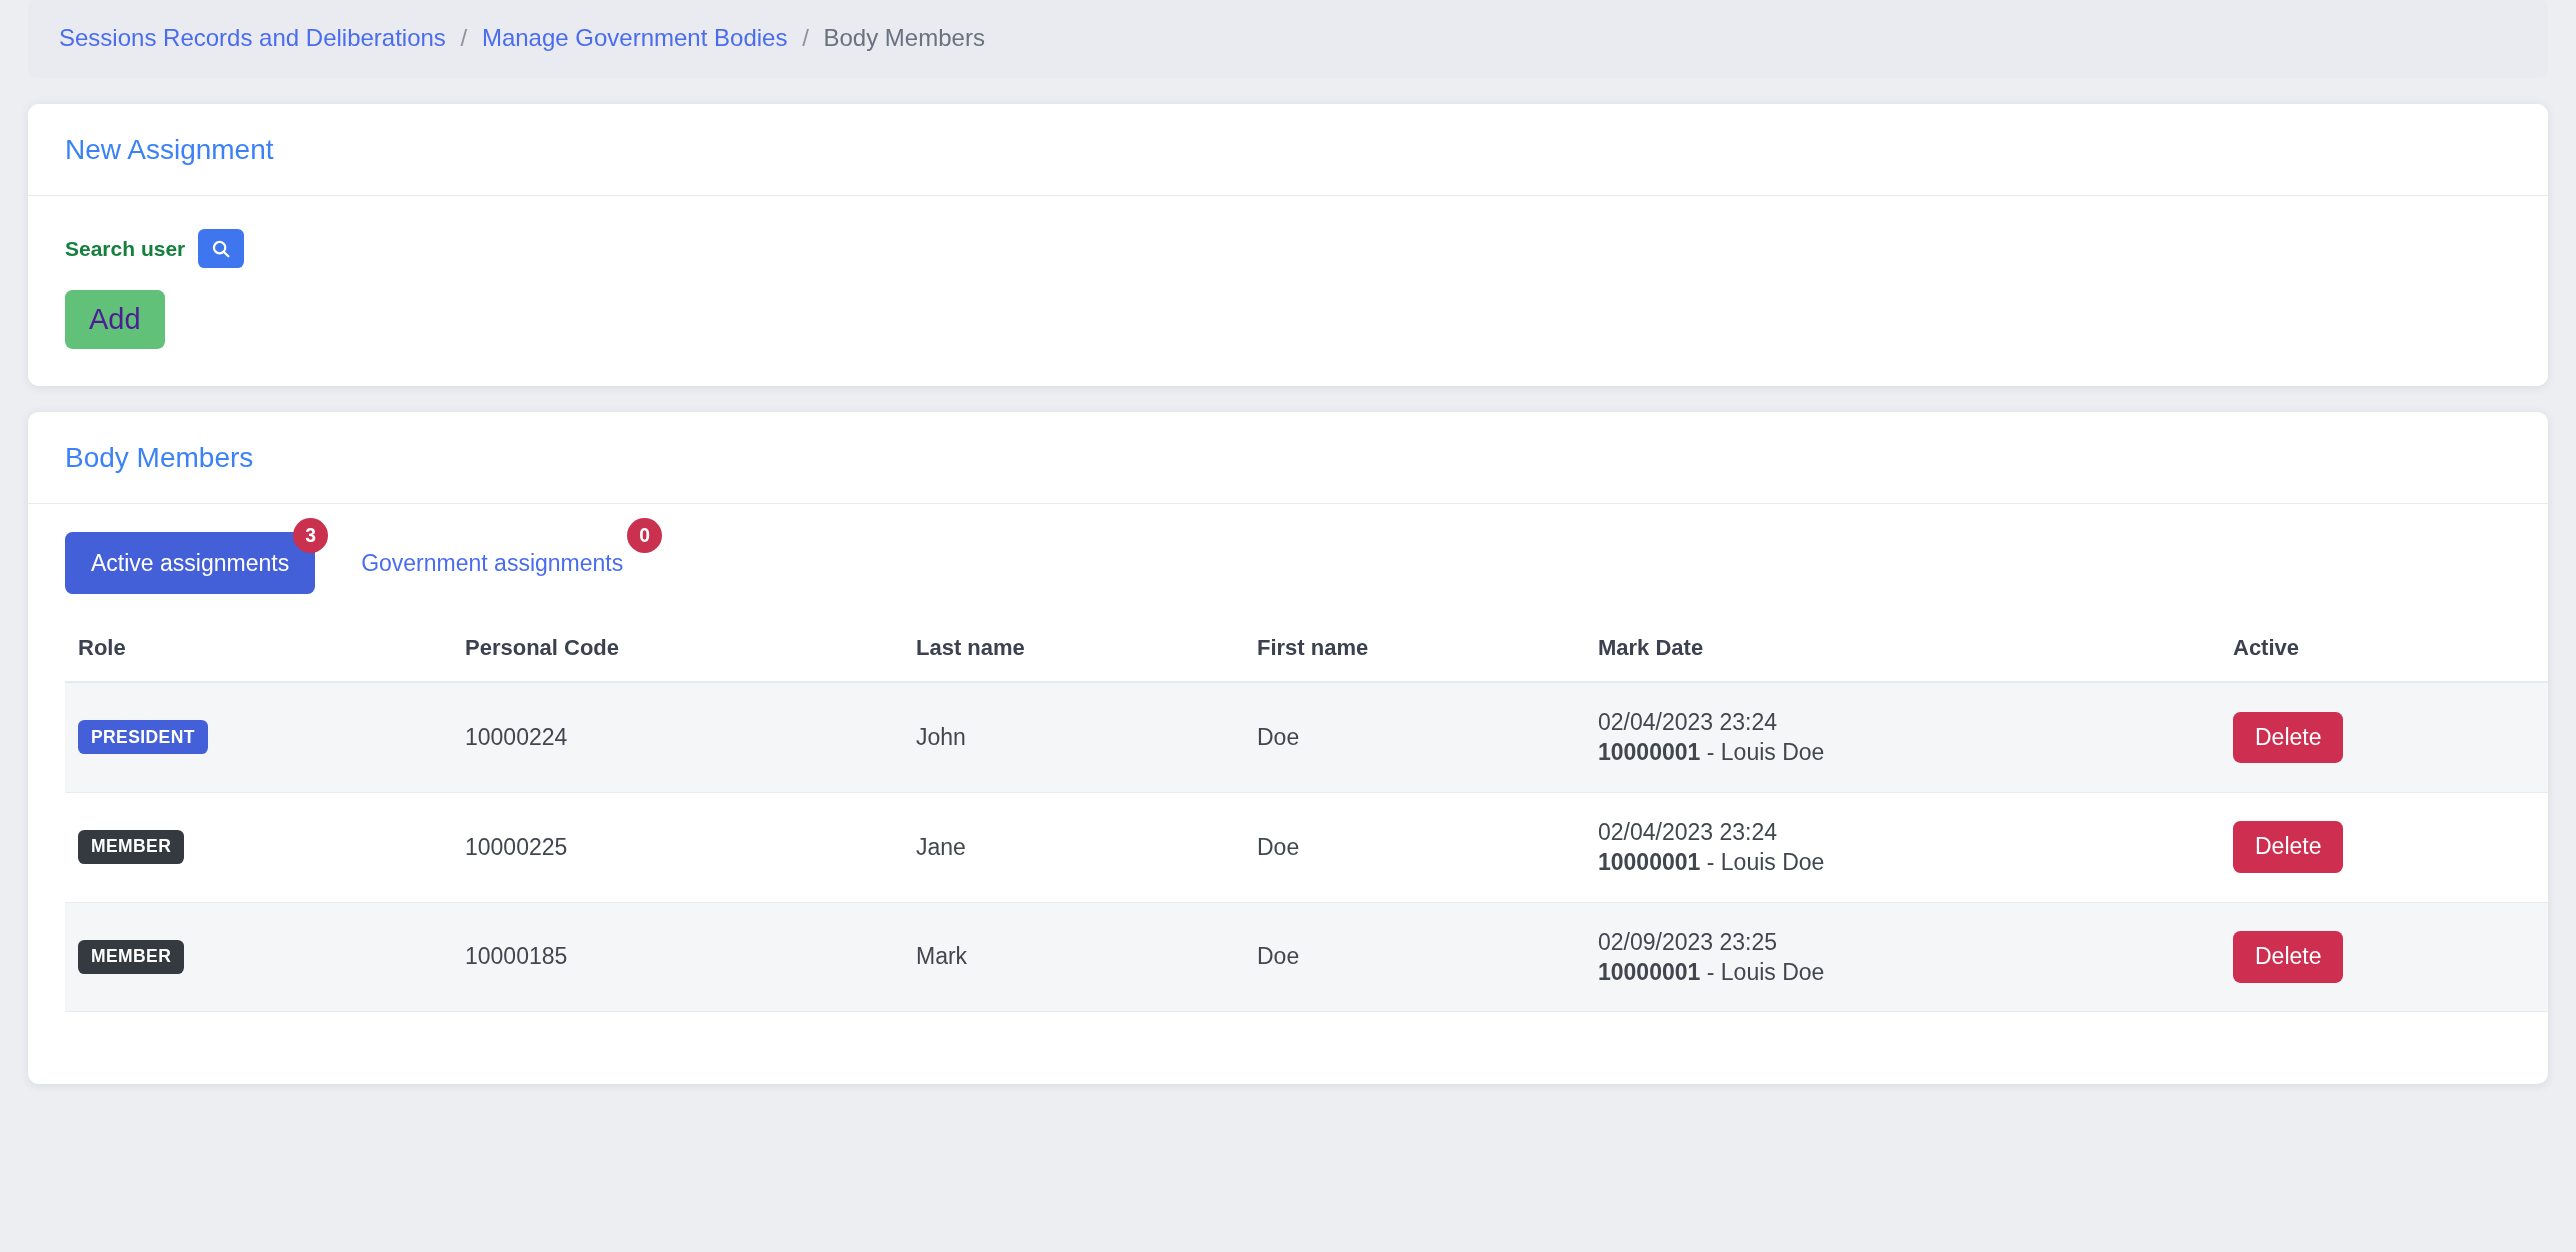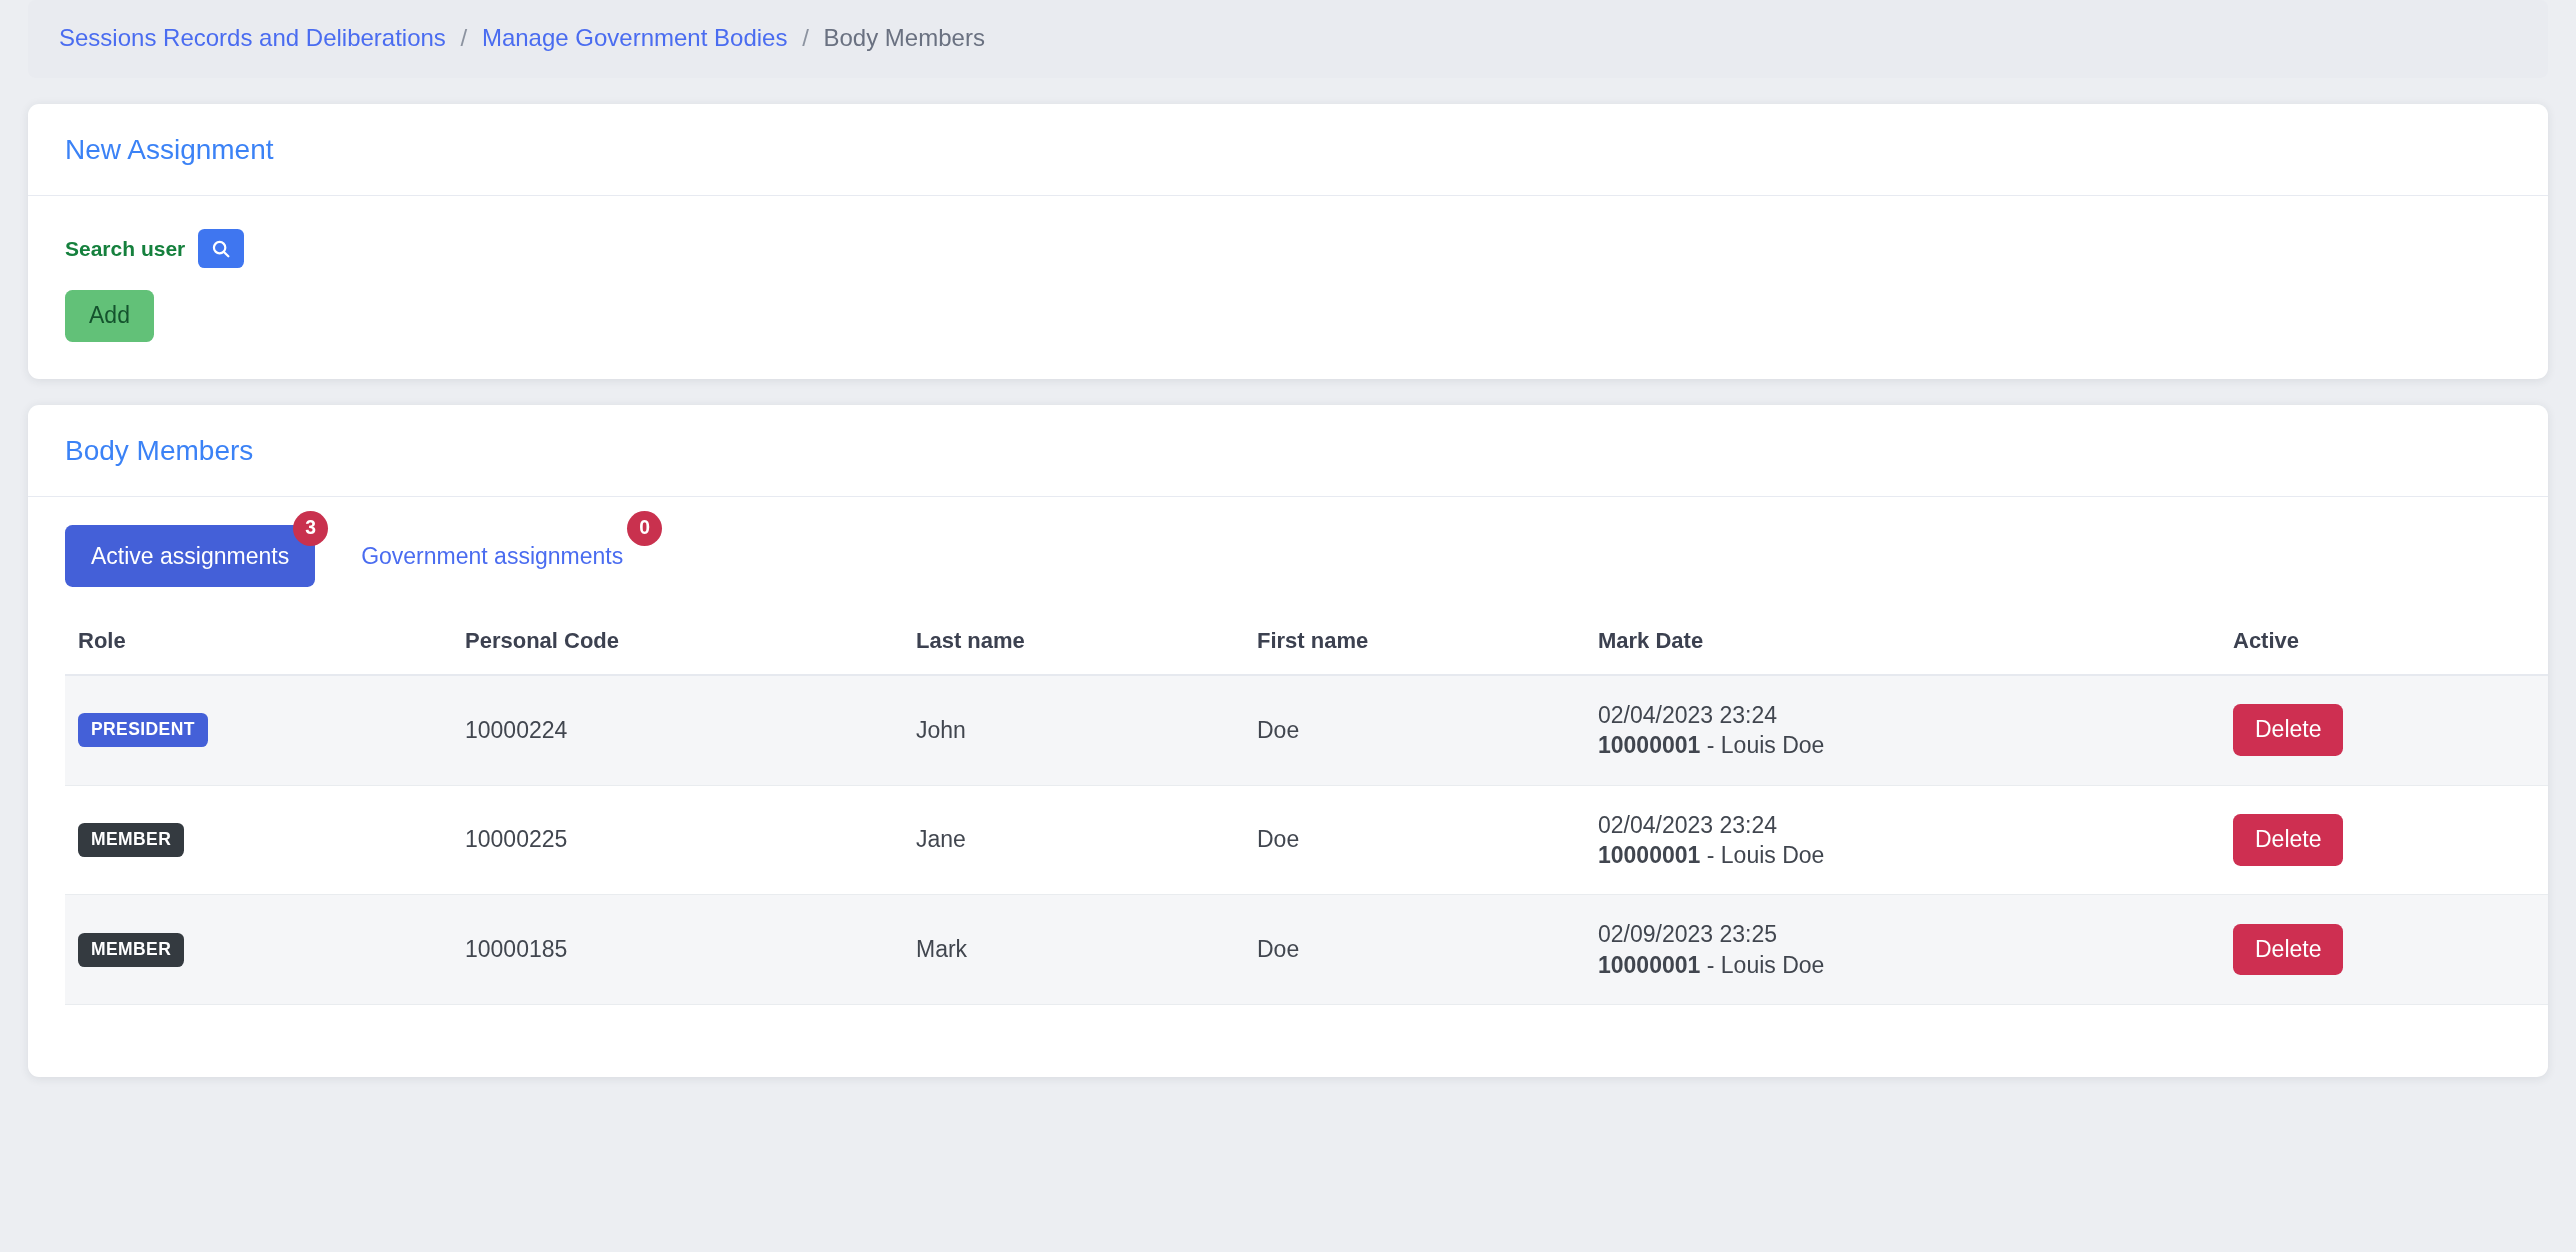--- a/index.html
+++ b/index.html
@@ -107,24 +107,24 @@
     padding: 0 18.4px;
     font-family: "Liberation Sans", sans-serif;
     outline: none;
   }
   .inp-id { width: 249px; }
   .inp-name { width: 1114px; }
   .inp::placeholder { color: #6c757d; opacity: 1; }
 
   .btn-add {
     background: #62c178;
-    color: #14532d;
+    color: #4c1d95;
     border: none;
     border-radius: 7.4px;
-    font-size: 23px;
+    font-size: 29px;
     font-family: "Liberation Sans", sans-serif;
     padding: 12px 24px;
     cursor: pointer;
     line-height: 1.2;
   }
 
   
   .tabs-wrap {
     padding: 28px 37px 0 37px;
   }

